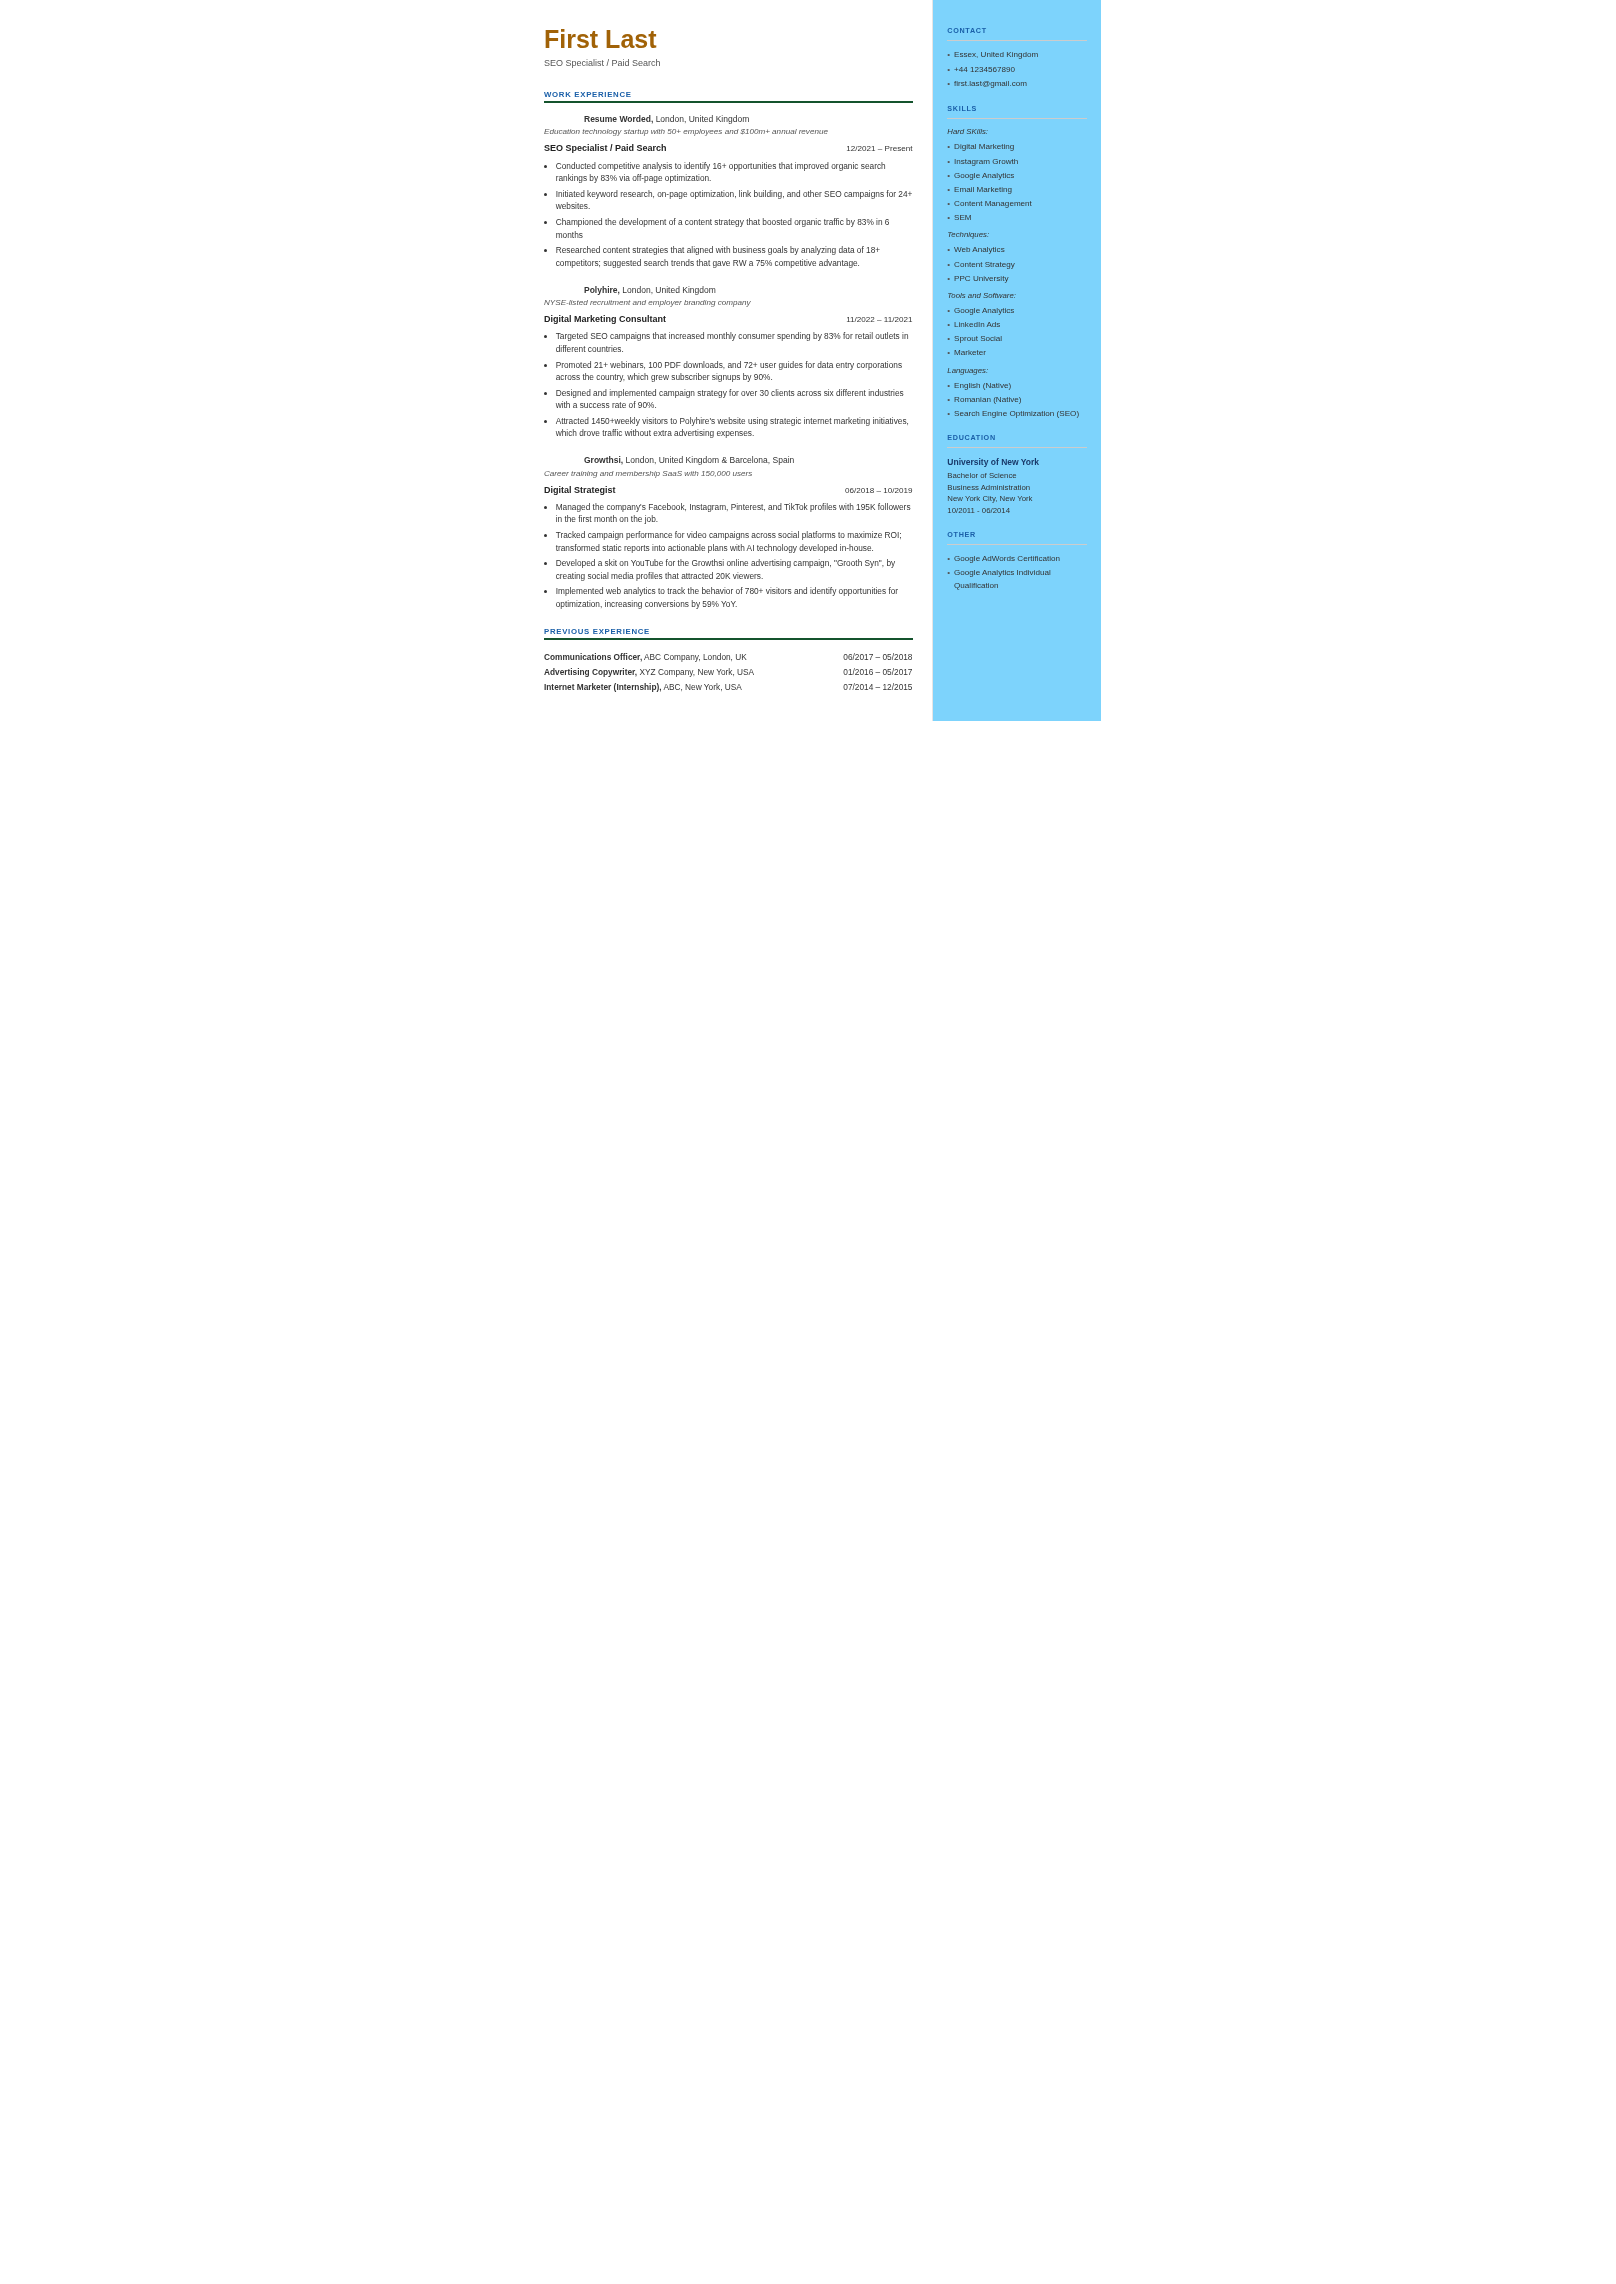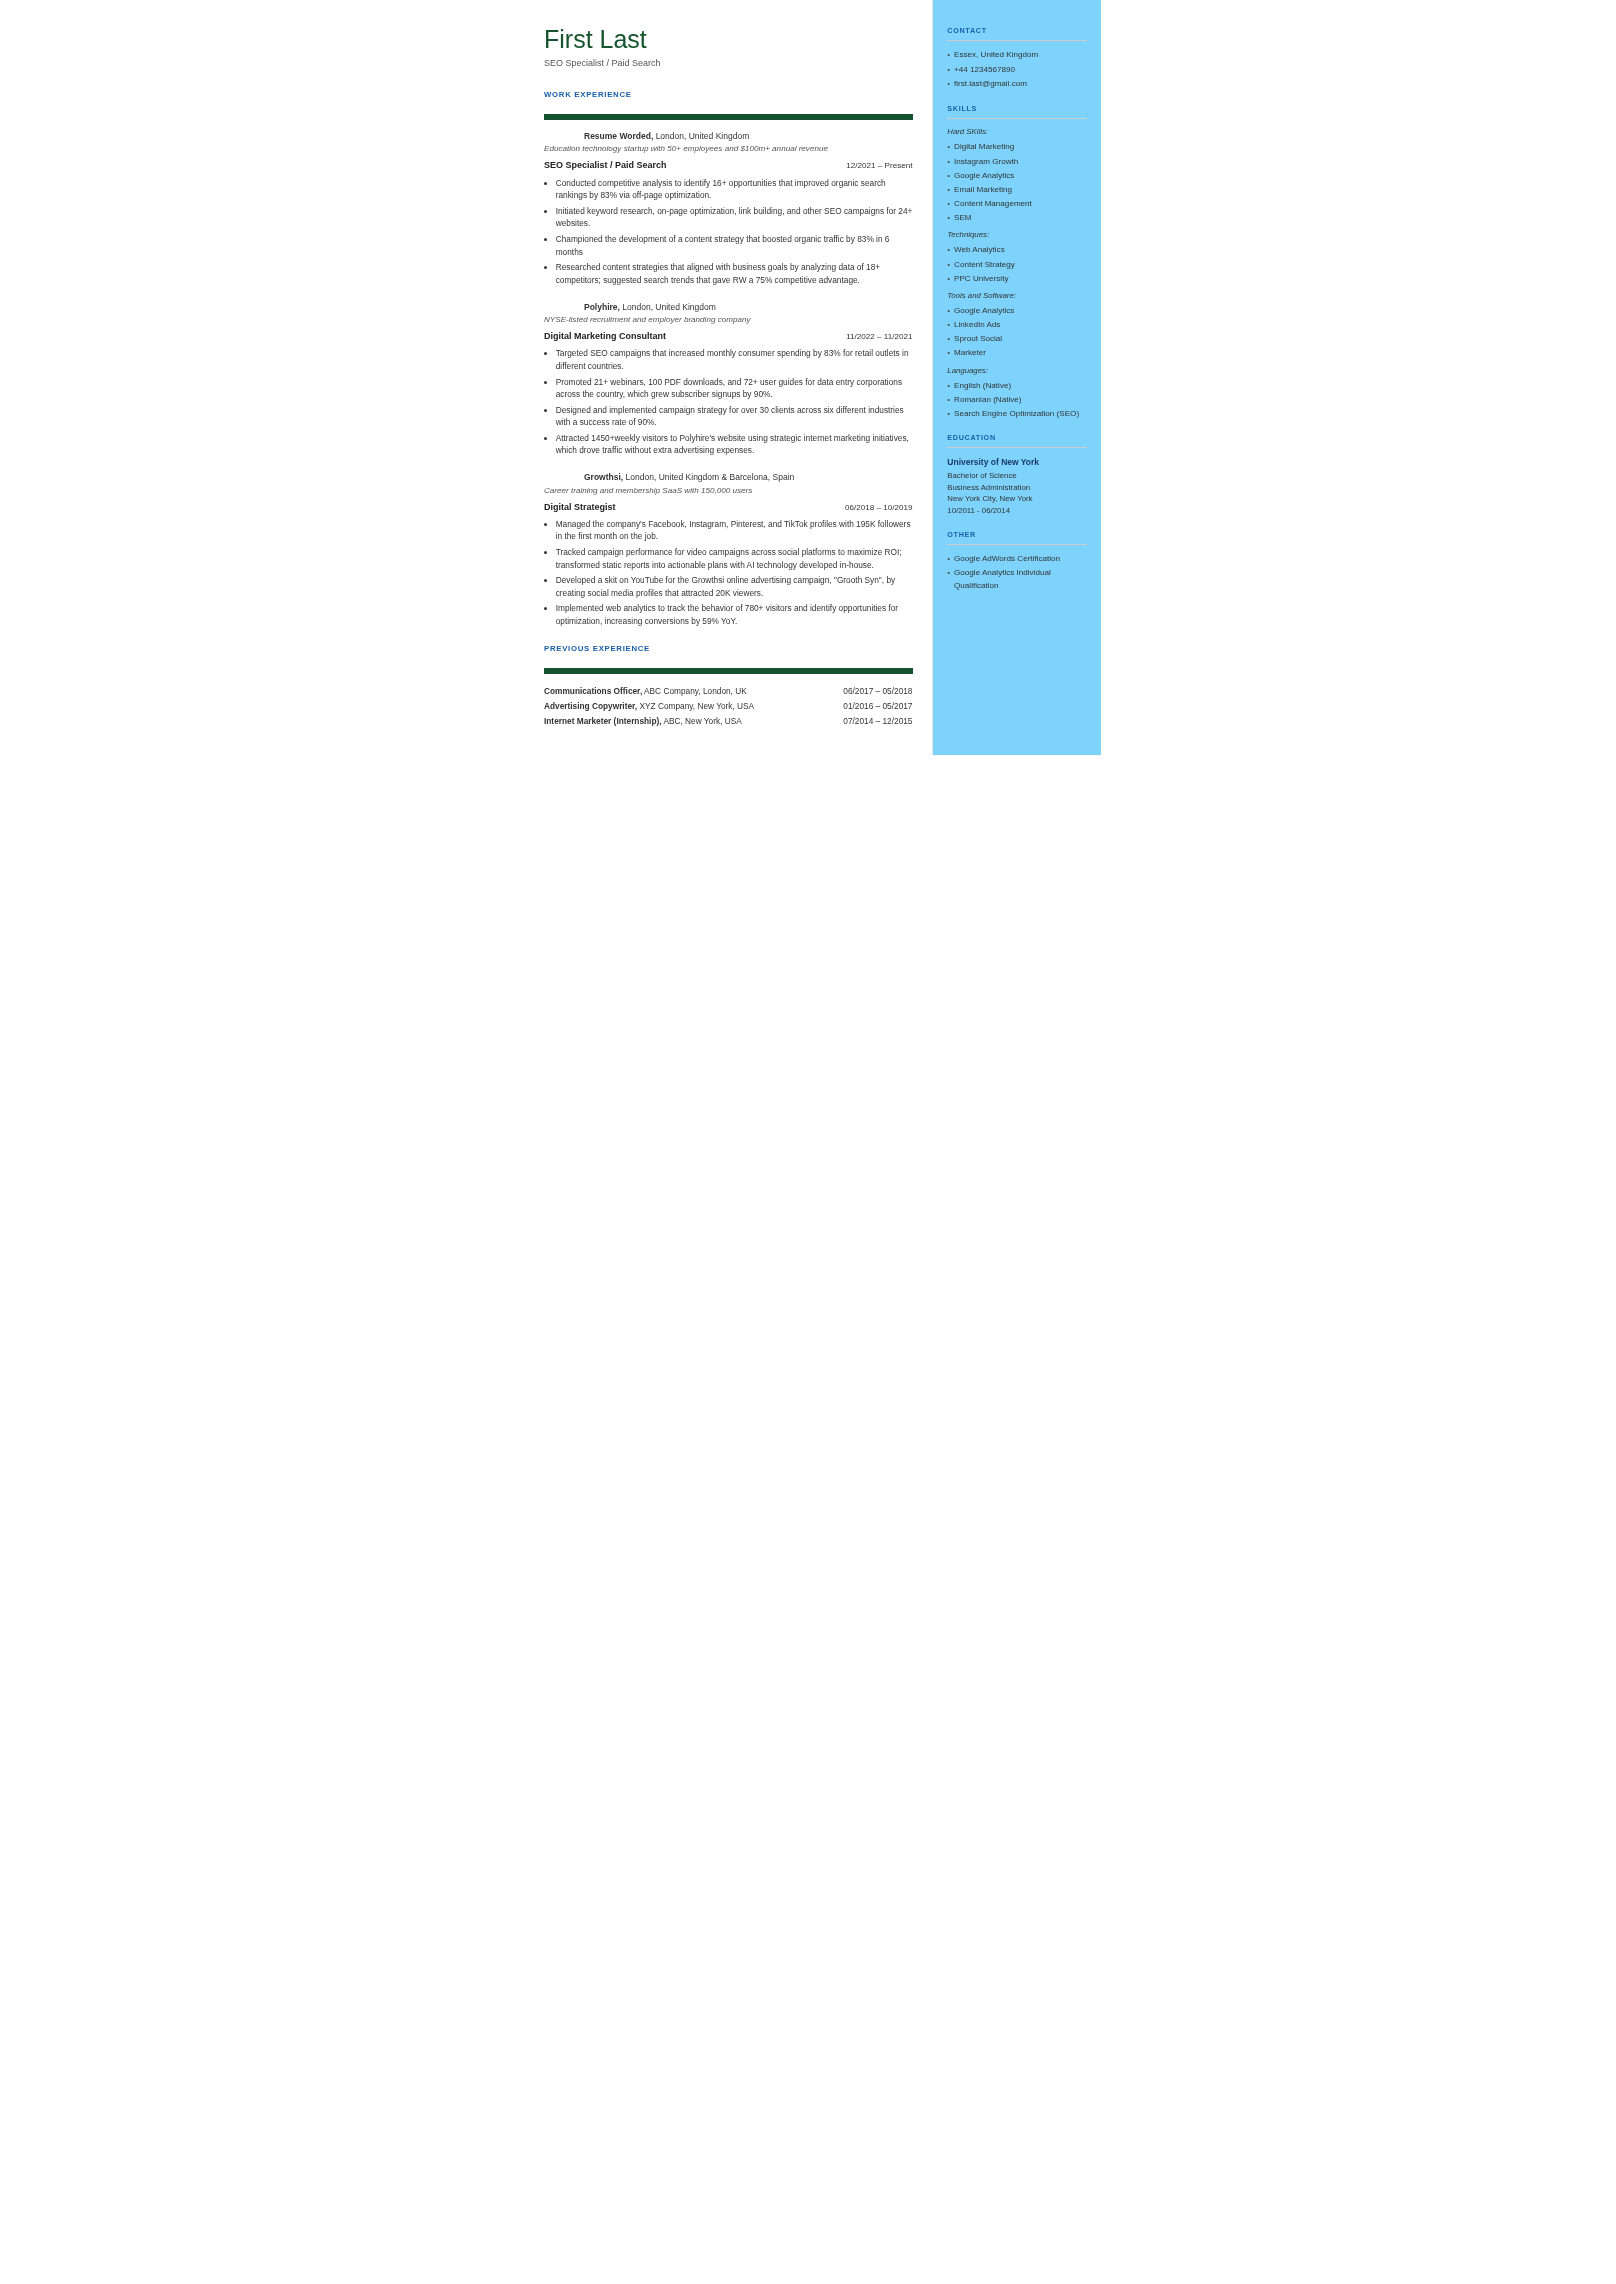--- a/index.html
+++ b/index.html
@@ -17,38 +17,38 @@
       min-height: 716px;
       background: #fff;
     }
     
     .left-col {
       flex: 1;
       padding: 26px 19.5px 26px 29px;
     }
     .name {
       font-size: 25px;
-      font-weight: 400;
-      color: #14532d;
+      font-weight: 700;
+      color: #a16207;
       line-height: 1.1;
       margin-bottom: 3.9px;
     }
     .subtitle {
       font-size: 9px;
       color: #555;
       margin-bottom: 18px;
     }
     .section-title {
       font-size: 7.8px;
       font-weight: 700;
       color: #1a5fa8;
       letter-spacing: 0.7px;
       text-transform: uppercase;
-      border-bottom: 6px solid #14532d;
-      padding-bottom: 13px;
+      border-bottom: 2px solid #14532d;
+      padding-bottom: 0;
       margin-bottom: 10.4px;
       margin-top: 15.6px;
     }
     .job-block {
       margin-bottom: 14.3px;
     }
     .company-line {
       font-size: 8.5px;
       color: #333;
       margin-bottom: 0.7px;

